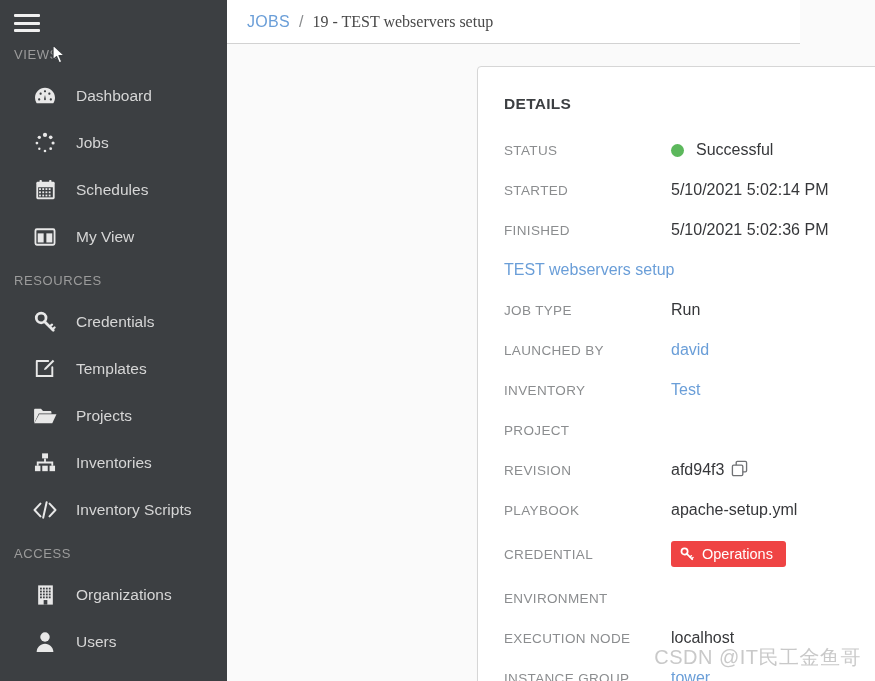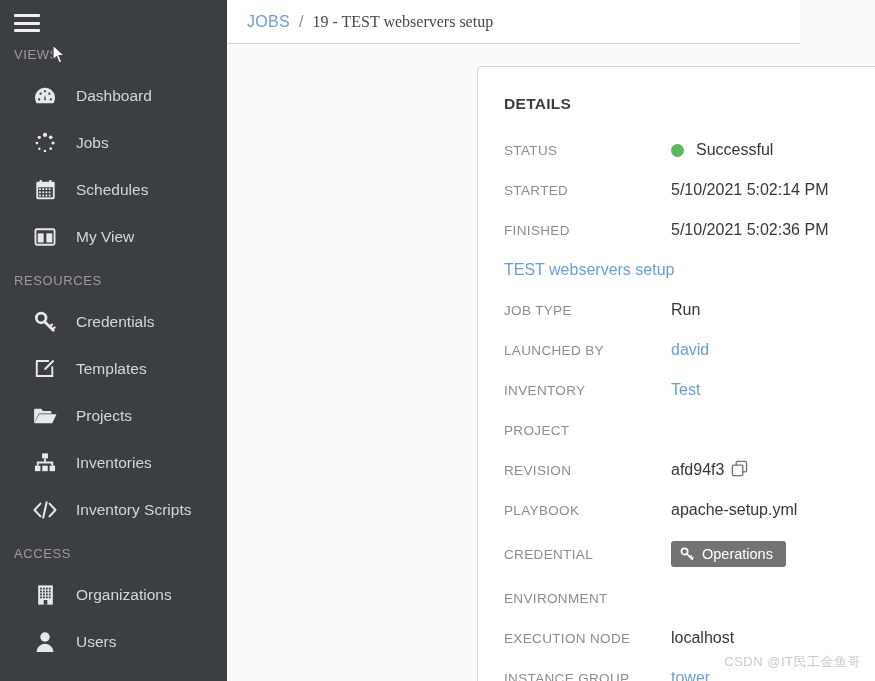--- a/index.html
+++ b/index.html
@@ -137,37 +137,37 @@
   .row-value.strong { font-weight: normal; }
   .dot {
     width: 13px; height: 13px; border-radius: 50%;
     background: #5cb85c;
     display: inline-block;
     margin-right: 12px;
     flex: 0 0 13px;
   }
   .copy-icon { margin-left: 7px; cursor: pointer; }
   .cred-btn {
-    background: #737373;
+    background: #ef4444;
     border-radius: 3px;
     color: #ffffff;
     font-size: 14.5px;
     height: 26px;
     padding: 0 13px 0 9px;
     display: inline-flex; align-items: center;
     cursor: pointer;
     border: none;
   }
   .cred-btn .key { margin-right: 8px; display: flex; }
 
   .watermark {
     position: absolute;
     right: 14px; bottom: 10px;
     color: #c9c9c9;
-    font-size: 13px;
+    font-size: 20px;
     letter-spacing: .5px;
     user-select: none;
     pointer-events: none;
     white-space: nowrap;
   }
 </style>
 </head>
 <body>
 
 <div class="app">

